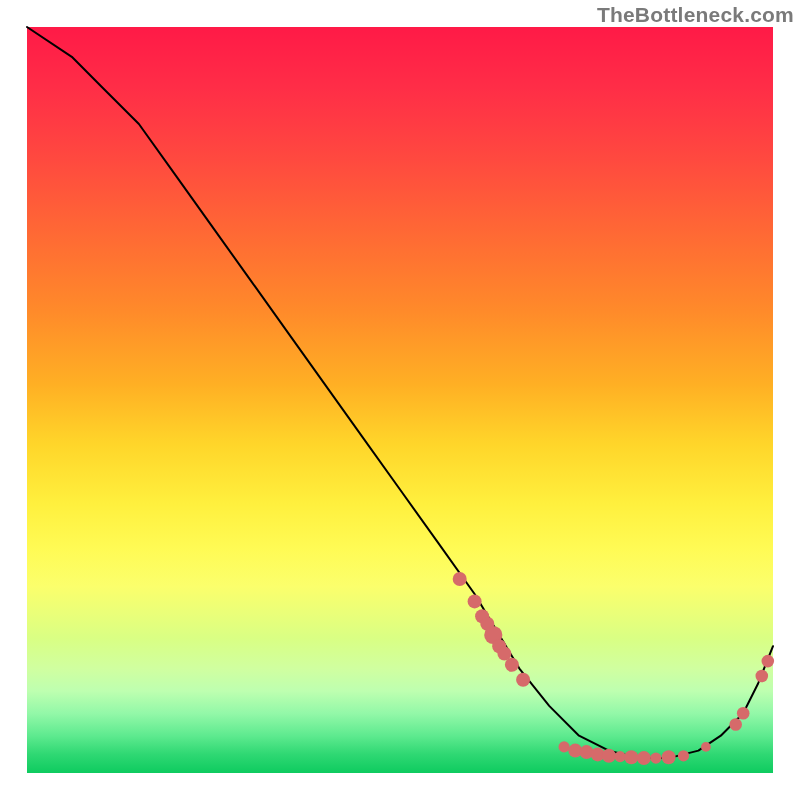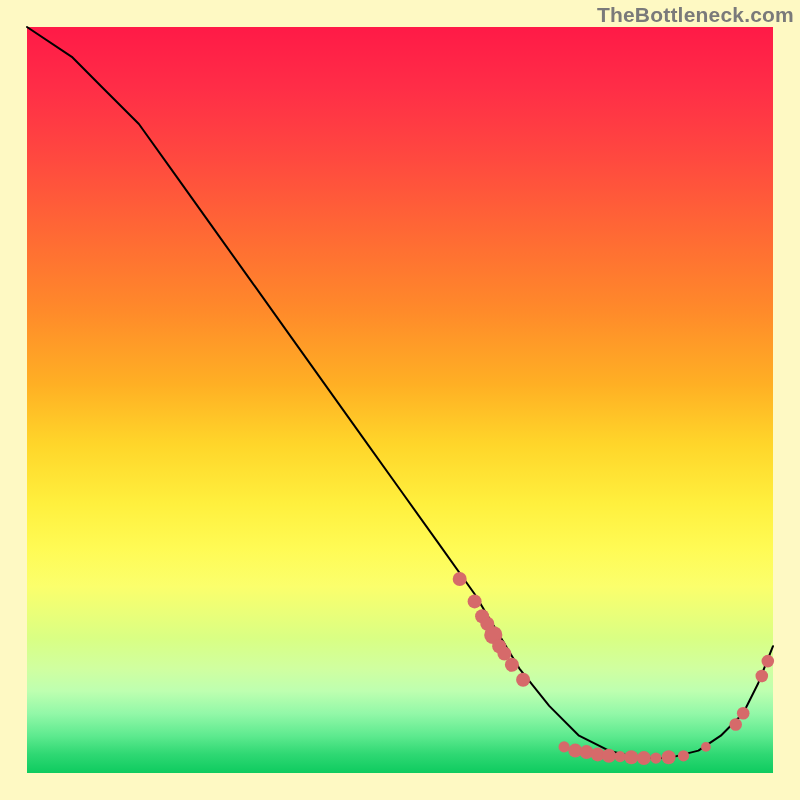--- a/index.html
+++ b/index.html
@@ -8,21 +8,21 @@
     width: 800px;
     height: 800px;
     background: #000;
     overflow: hidden;
     font-family: Arial, Helvetica, sans-serif;
   }
   .stage {
     position: relative;
     width: 800px;
     height: 800px;
-    background: #fef9c3;
+    background: #ffffff;
   }
   .plot-area {
     position: absolute;
     left: 27px;
     top: 27px;
     width: 746px;
     height: 746px;
     
     background: linear-gradient(
       to bottom,

